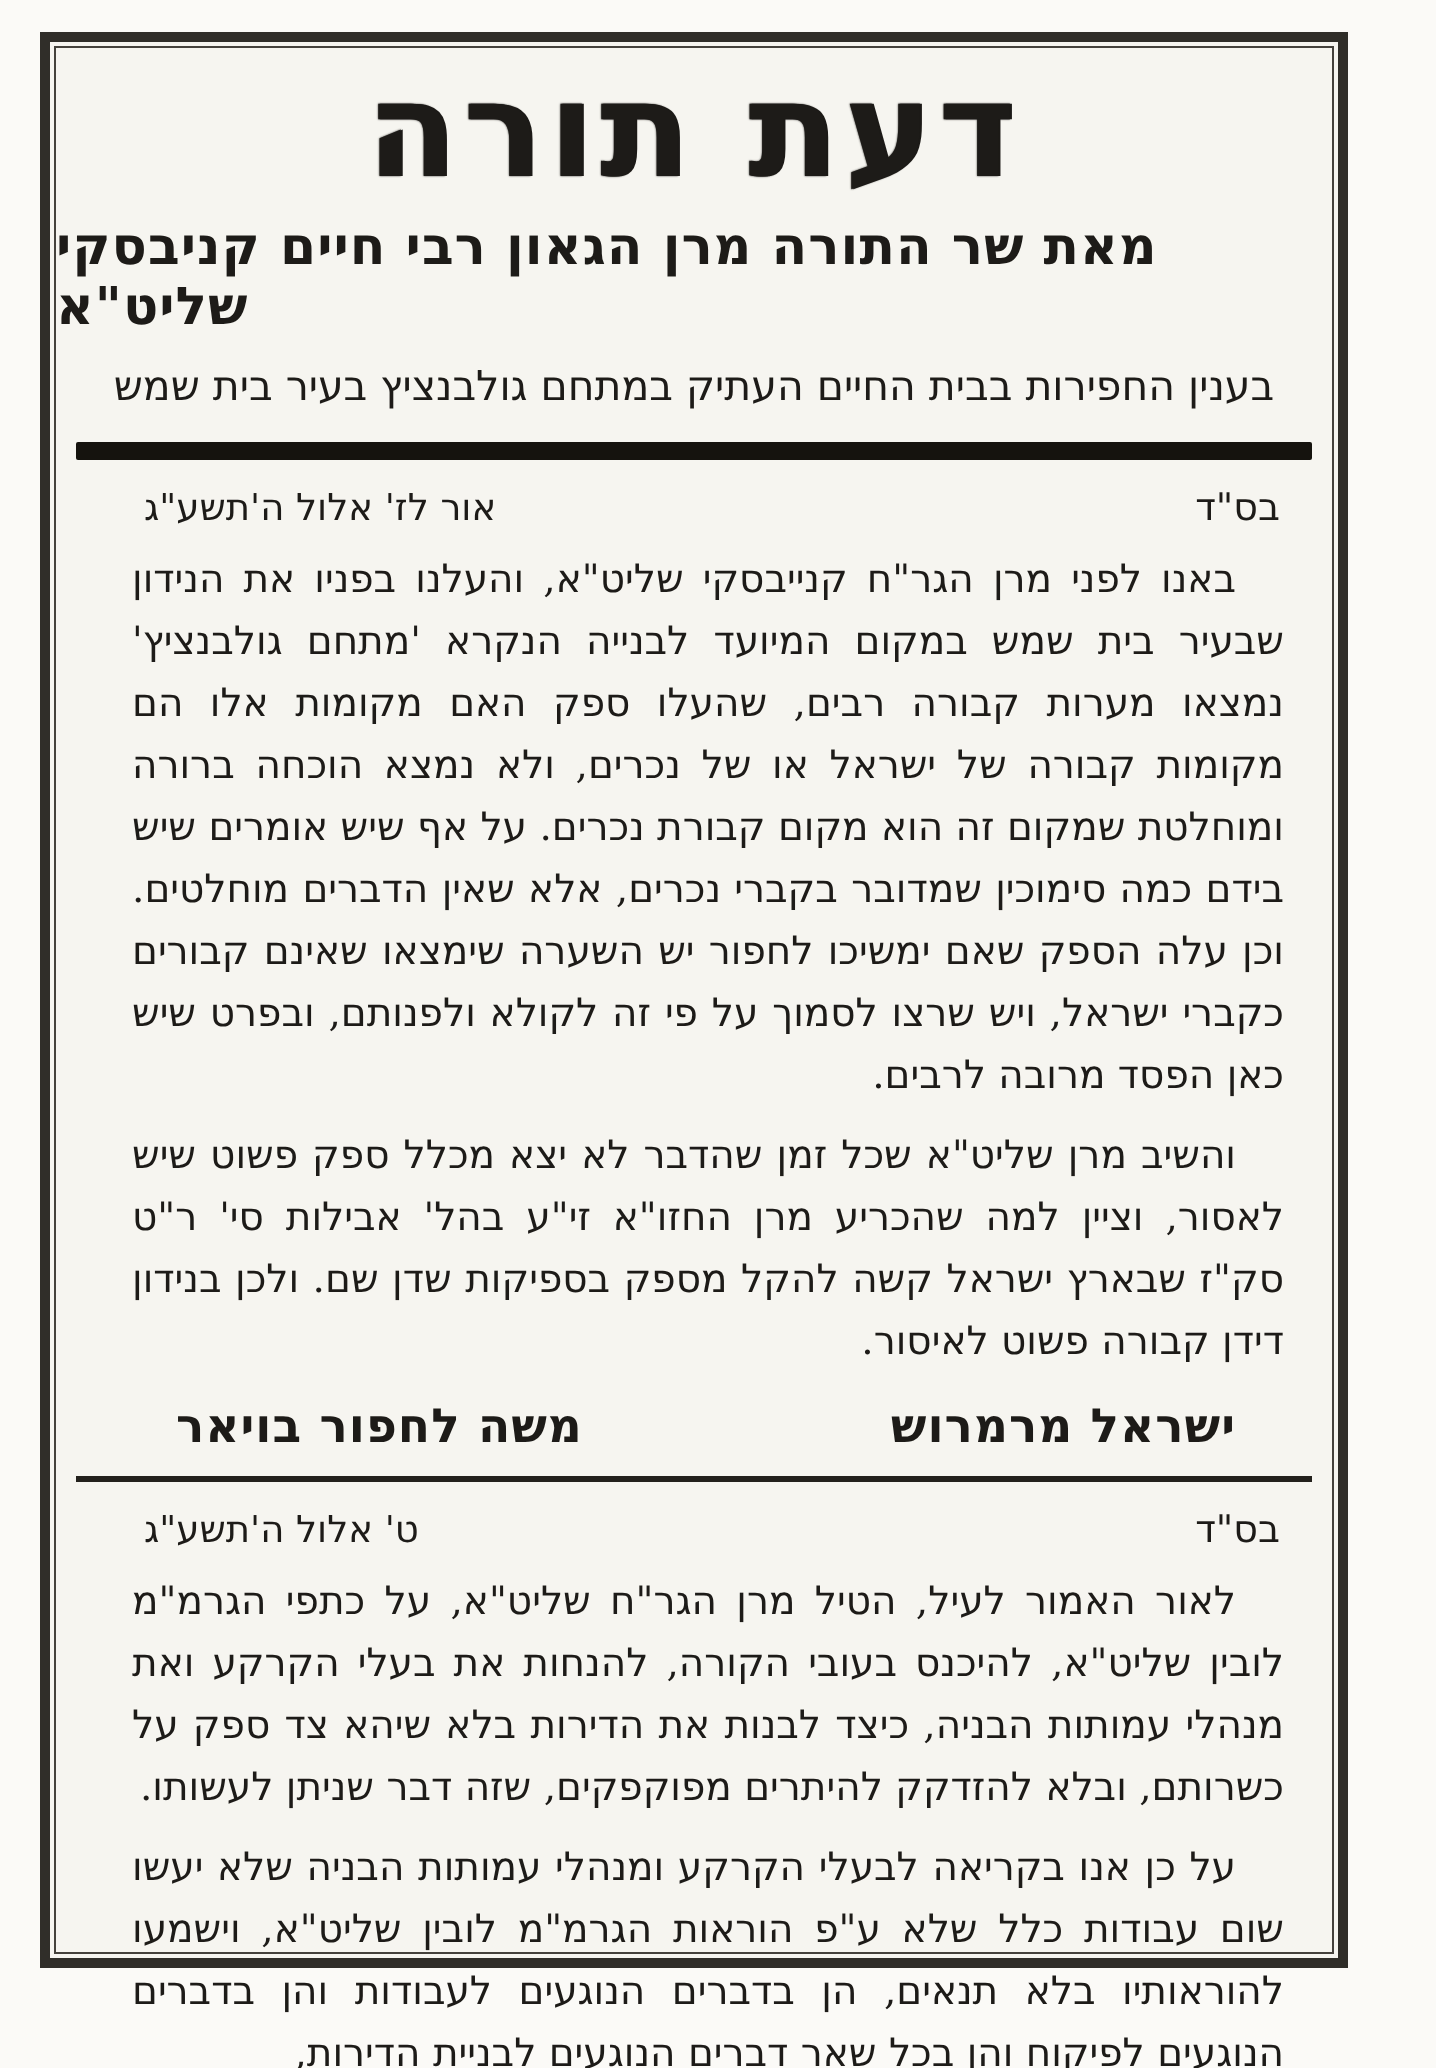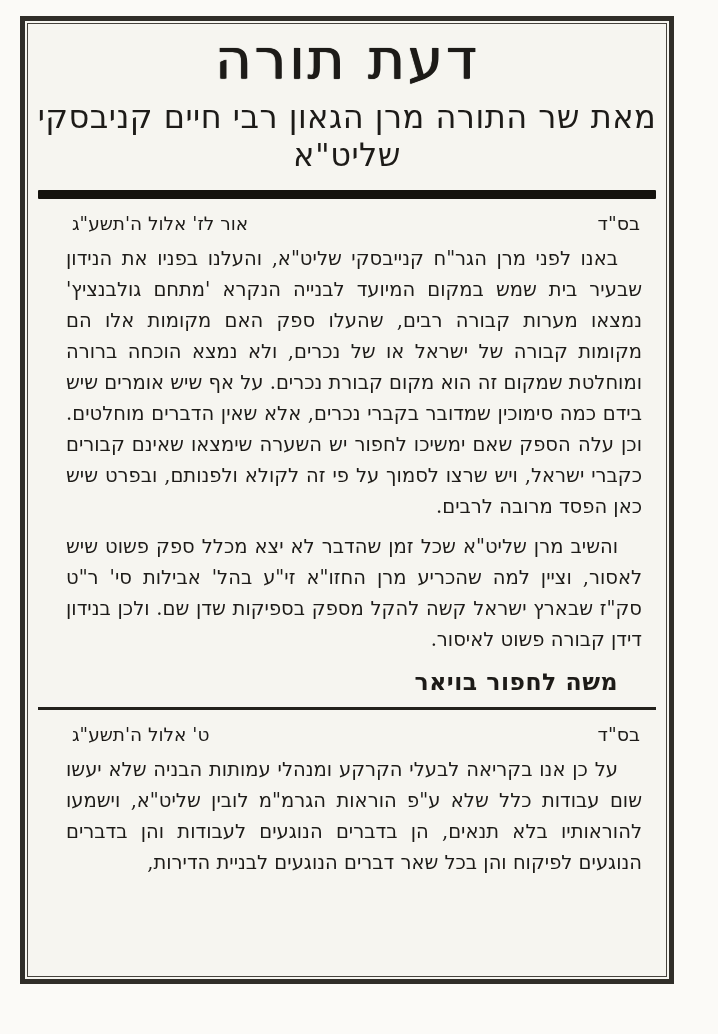--- a/index.html
+++ b/index.html
@@ -18,31 +18,31 @@
     background:#f6f5f0;
   }
   .frame-inner{
     position:absolute;inset:2px;
     border:1px solid #45423c;
     box-sizing:border-box;
     padding-top:4px;
   }
   .title{
     text-align:center;
-    font-size:56px;
-    font-weight:normal;
+    font-size:66px;
+    font-weight:bold;
     line-height:1.08;
     letter-spacing:3px;
     margin:2px 0 0;
     text-shadow:0 0 1px #1d1b18, 1px 0 0 #1d1b18;
   }
   .byline{
-    text-align:center;
-    font-size:32px;
-    font-weight:normal;
+    text-align:left;
+    font-size:26px;
+    font-weight:bold;
     margin-top:8px;
     letter-spacing:0.5px;
   }
   .subject{
     text-align:center;
     font-size:20.5px;
     margin-top:12px;
   }
   .bar{
     height:9px;
@@ -82,40 +82,43 @@
   }
 </style>
 </head>
 <body>
 
 <div class="frame">
   <div class="frame-inner">
 
     <div class="title">דעת תורה</div>
     <div class="byline">מאת שר התורה מרן הגאון רבי חיים קניבסקי שליט"א</div>
+    <div class="subject">בענין החפירות בבית החיים העתיק במתחם גולבנציץ בעיר בית שמש</div>
 
     <div class="bar"></div>
 
     <div class="meta-row">
       <span class="bsd">בס"ד</span>
       <span class="date">אור לז' אלול ה'תשע"ג</span>
     </div>
 
     <p class="para"><span>באנו לפני מרן הגר"ח קנייבסקי שליט"א, והעלנו בפניו את הנידון שבעיר בית שמש במקום המיועד לבנייה הנקרא </span><span class="b">'מתחם גולבנציץ'</span><span> נמצאו מערות קבורה רבים, שהעלו ספק האם מקומות אלו הם מקומות קבורה של ישראל או של נכרים, ולא נמצא הוכחה ברורה ומוחלטת שמקום זה הוא מקום קבורת נכרים. על אף שיש אומרים שיש בידם כמה סימוכין שמדובר בקברי נכרים, אלא שאין הדברים מוחלטים. וכן עלה הספק שאם ימשיכו לחפור יש השערה שימצאו שאינם קבורים כקברי ישראל, ויש שרצו לסמוך על פי זה לקולא ולפנותם, ובפרט שיש כאן הפסד מרובה לרבים.</span></p>
 
     <p class="para"><span>והשיב מרן שליט"א שכל זמן שהדבר לא יצא מכלל ספק פשוט שיש לאסור, וציין למה שהכריע מרן החזו"א זי"ע בהל' אבילות סי' ר"ט סק"ז שבארץ ישראל קשה להקל מספק בספיקות שדן שם. ולכן בנידון דידן </span><span class="b">קבורה פשוט לאיסור.</span></p>
 
     <div class="sig-row">
+      <span>ישראל מרמרוש</span>
       <span>משה לחפור בויאר</span>
     </div>
 
     <div class="divider"></div>
 
     <div class="meta-row">
       <span class="bsd">בס"ד</span>
       <span class="date">ט' אלול ה'תשע"ג</span>
     </div>
 
+    <p class="para">לאור האמור לעיל, הטיל מרן הגר"ח שליט"א, על כתפי הגרמ"מ לובין שליט"א, להיכנס בעובי הקורה, להנחות את בעלי הקרקע ואת מנהלי עמותות הבניה, כיצד לבנות את הדירות בלא שיהא צד ספק על כשרותם, ובלא להזדקק להיתרים מפוקפקים, שזה דבר שניתן לעשותו.</p>
 
     <p class="para"><span>על כן אנו בקריאה לבעלי הקרקע ומנהלי עמותות הבניה שלא יעשו שום עבודות כלל שלא ע"פ הוראות הגרמ"מ לובין שליט"א, וישמעו להוראותיו בלא תנאים, הן בדברים הנוגעים לעבודות והן בדברים הנוגעים לפיקוח והן בכל שאר דברים הנוגעים לבניית הדירות, </span></p>
 
   </div>
 </div>
 
 </body></html>

